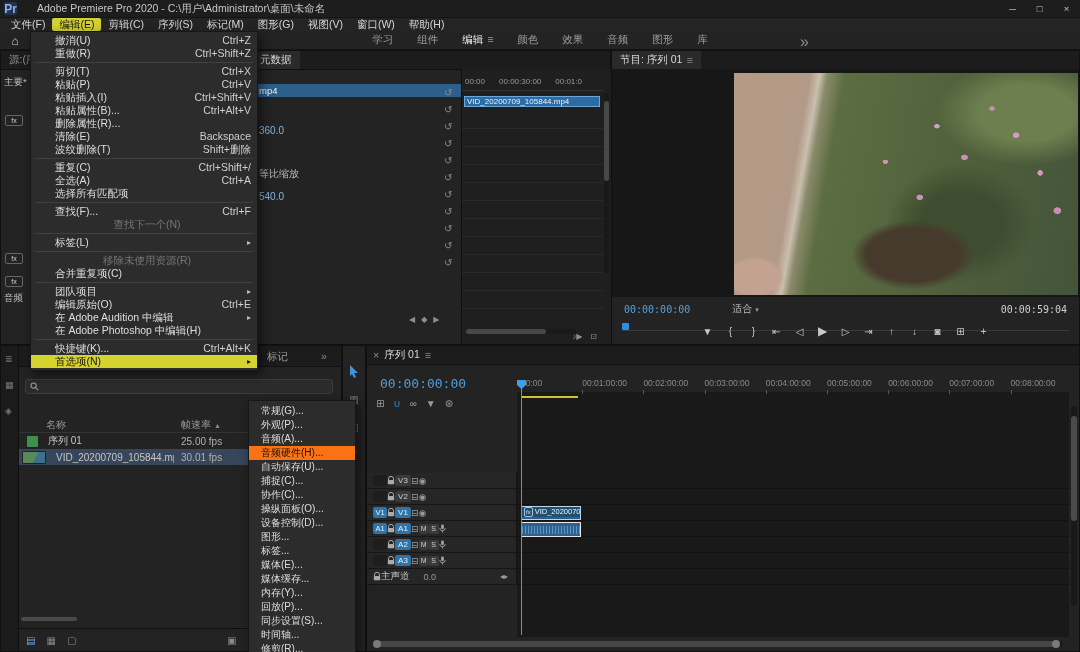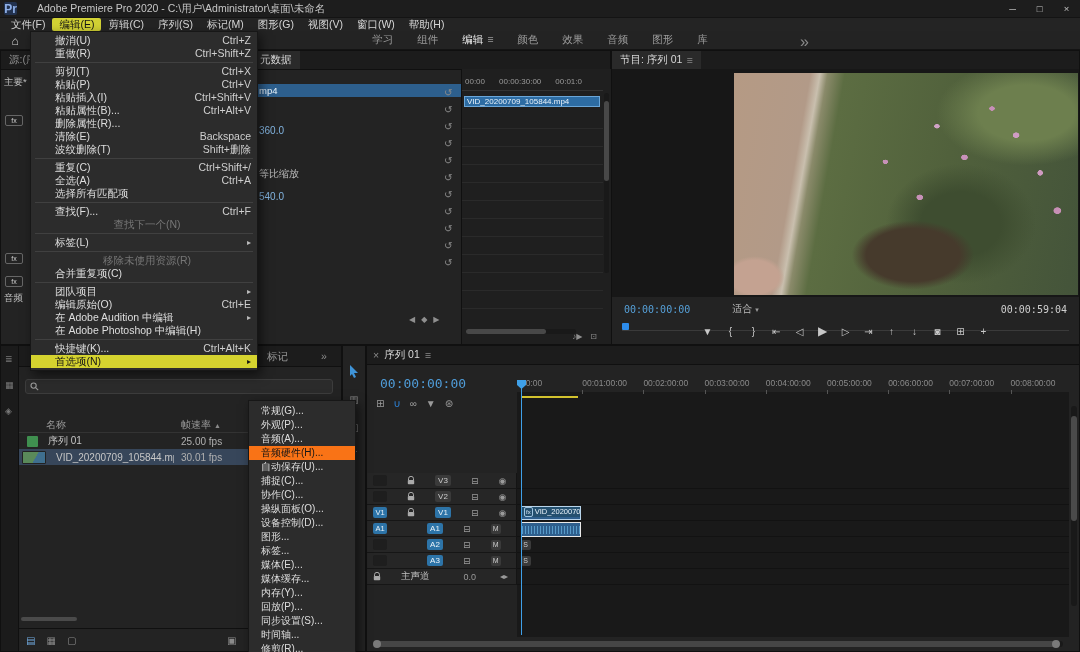--- a/index.html
+++ b/index.html
@@ -142,21 +142,21 @@
   .tl-toolbar .active{color:#2d8ceb;}
   .tl-lanes-bg{position:absolute;left:150px;top:46px;right:10px;bottom:14px;background:#191919;}
   .tl-ruler{position:absolute;left:150px;top:32px;right:10px;height:16px;display:flex;padding-left:4px;overflow:hidden;
             font-size:8.5px;color:#8a8a8a;box-sizing:border-box;}
   .tl-ruler::after{content:"";position:absolute;left:4px;right:0;bottom:0;height:4px;
             background:repeating-linear-gradient(90deg,#555 0 1px,transparent 1px 61.2px);}
   .ruler-label{flex:0 0 61.2px;white-space:nowrap;}
   .render-bar{position:absolute;left:154px;top:50px;width:57px;height:2px;background:#d2c22e;}
   .tl-tracks{position:absolute;left:0;top:54px;right:10px;bottom:14px;}
   .trow{position:absolute;left:0;right:0;height:16px;display:flex;}
-  .thead{width:150px;flex:none;display:flex;align-items:center;gap:20px;padding-left:6px;background:#262626;
+  .thead{width:150px;flex:none;display:flex;align-items:center;gap:0;padding-left:6px;background:#262626;
          border-bottom:1px solid #161616;border-right:1px solid #141414;box-sizing:border-box;}
   .tlane{flex:1;border-bottom:1px solid #121212;}
   .tpatch{width:14px;height:11px;font-size:7.5px;text-align:center;line-height:11px;border-radius:2px;background:#2d74a8;color:#eaf2f8;flex:none;}
   .no-patch .tpatch{background:#1e1e1e;color:transparent;}
   .ttarget{min-width:16px;height:11px;background:#3a3a3a;border-radius:2px;font-size:8px;color:#ccc;text-align:center;line-height:11px;flex:none;}
   .targeted .ttarget{background:#2d74a8;color:#eaf2f8;}
   .ticon{font-size:9px;color:#9a9a9a;}
   .ms-btn{width:10px;height:10px;background:#3a3a3a;border-radius:2px;font-size:7px;color:#ccc;text-align:center;line-height:10px;flex:none;}
   .master-label{font-size:9.5px;color:#c0c0c0;}
   .master-val{font-size:9px;color:#9a9a9a;margin-left:14px;}

